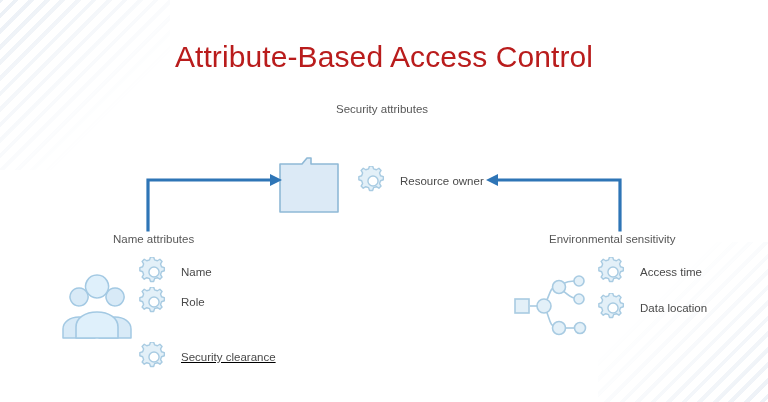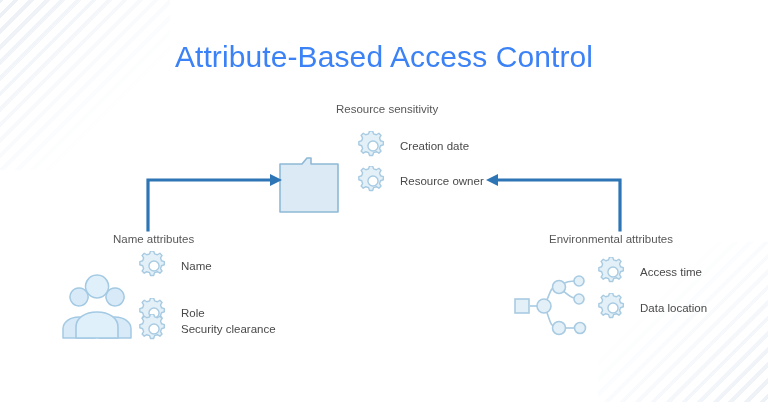--- a/index.html
+++ b/index.html
@@ -53,21 +53,21 @@
   }
   
   #page-title {
     position: absolute;
     top: 40px;
     left: 0;
     width: 768px;
     text-align: center;
     font-size: 30px;
     font-weight: 400;
-    color: #3b82f6;
+    color: #b91c1c;
     letter-spacing: 0.1px;
   }
   
   .group-heading {
     position: absolute;
     font-size: 11.5px;
     color: #575757;
     white-space: nowrap;
   }
   #heading-resource { top: 103px; left: 336px; }
@@ -91,23 +91,23 @@
     margin-left: 12px;
     font-size: 11.5px;
     color: #494949;
     white-space: nowrap;
   }
   
   #res-row-0 { top: 129px; left: 358px; }
   #res-row-1 { top: 164px; left: 358px; }
   #res-row-2 { top: 199px; left: 358px; }
   
-  #usr-row-0 { top: 249px; left: 139px; }
-  #usr-row-1 { top: 296px; left: 139px; text-align: right; }
-  #usr-row-2 { top: 312px; left: 139px; }
+  #usr-row-0 { top: 255px; left: 139px; }
+  #usr-row-1 { top: 285px; left: 139px; text-align: right; }
+  #usr-row-2 { top: 340px; left: 139px; text-decoration: underline; }
   
   #env-row-0 { top: 255px; left: 598px; }
   #env-row-1 { top: 291px; left: 598px; }
   #env-row-2 { top: 328px; left: 598px; }
 
   
   #folder-icon {
     position: absolute;
     top: 155px;
     left: 278px;
@@ -149,33 +149,26 @@
 </head>
 <body>
 
 <div id="stage">
 
   <div class="stripes stripes-tl"></div>
   <div class="stripes stripes-br"></div>
 
   <div id="page-title">Attribute-Based Access Control</div>
 
-  <div class="group-heading" id="heading-resource">Resource sensitivity</div>
+  <div class="group-heading" id="heading-resource">Security attributes</div>
 
   <svg id="folder-icon" viewBox="0 0 62 60">
     <path d="M2 9 H24 L29 3 H33 L33 9 H60 V57 H2 Z" fill="#dceaf6" stroke="#8fb9d6" stroke-width="1.6" stroke-linejoin="round"></path>
   </svg>
 
-  <div class="attr-row" id="res-row-0">
-    <svg class="gear" viewBox="0 0 32 32">
-      <path d="M16 2.6 l3.0 1.0 2.7-1.6 2.3 2.3 -1.6 2.7 1.0 3.0 3.0 1.0 v3.3 l-3.0 1.0 -1.0 3.0 1.6 2.7 -2.3 2.3 -2.7-1.6 -3.0 1.0 -1.0 3.0 h-3.3 l-1.0-3.0 -3.0-1.0 -2.7 1.6 -2.3-2.3 1.6-2.7 -1.0-3.0 -3.0-1.0 v-3.3 l3.0-1.0 1.0-3.0 -1.6-2.7 2.3-2.3 2.7 1.6 3.0-1.0 1.0-3.0 h3.3 z" transform="translate(0.6,0.4)" fill="#e3f0f8" stroke="#a8cbe2" stroke-width="1.5" stroke-linejoin="round"></path>
-      <circle cx="16" cy="16" r="5.4" fill="#ffffff" stroke="#a8cbe2" stroke-width="1.5"></circle>
-    </svg>
-    <span class="attr-label">Creation date</span>
-  </div>
 
   <div class="attr-row" id="res-row-1">
     <svg class="gear" viewBox="0 0 32 32">
       <path d="M16 2.6 l3.0 1.0 2.7-1.6 2.3 2.3 -1.6 2.7 1.0 3.0 3.0 1.0 v3.3 l-3.0 1.0 -1.0 3.0 1.6 2.7 -2.3 2.3 -2.7-1.6 -3.0 1.0 -1.0 3.0 h-3.3 l-1.0-3.0 -3.0-1.0 -2.7 1.6 -2.3-2.3 1.6-2.7 -1.0-3.0 -3.0-1.0 v-3.3 l3.0-1.0 1.0-3.0 -1.6-2.7 2.3-2.3 2.7 1.6 3.0-1.0 1.0-3.0 h3.3 z" transform="translate(0.6,0.4)" fill="#e3f0f8" stroke="#a8cbe2" stroke-width="1.5" stroke-linejoin="round"></path>
       <circle cx="16" cy="16" r="5.4" fill="#ffffff" stroke="#a8cbe2" stroke-width="1.5"></circle>
     </svg>
     <span class="attr-label">Resource owner</span>
   </div>
 
 
@@ -207,21 +200,21 @@
   </div>
 
   <div class="attr-row" id="usr-row-2">
     <svg class="gear" viewBox="0 0 32 32">
       <path d="M16 2.6 l3.0 1.0 2.7-1.6 2.3 2.3 -1.6 2.7 1.0 3.0 3.0 1.0 v3.3 l-3.0 1.0 -1.0 3.0 1.6 2.7 -2.3 2.3 -2.7-1.6 -3.0 1.0 -1.0 3.0 h-3.3 l-1.0-3.0 -3.0-1.0 -2.7 1.6 -2.3-2.3 1.6-2.7 -1.0-3.0 -3.0-1.0 v-3.3 l3.0-1.0 1.0-3.0 -1.6-2.7 2.3-2.3 2.7 1.6 3.0-1.0 1.0-3.0 h3.3 z" transform="translate(0.6,0.4)" fill="#e3f0f8" stroke="#a8cbe2" stroke-width="1.5" stroke-linejoin="round"></path>
       <circle cx="16" cy="16" r="5.4" fill="#ffffff" stroke="#a8cbe2" stroke-width="1.5"></circle>
     </svg>
     <span class="attr-label">Security clearance</span>
   </div>
 
-  <div class="group-heading" id="heading-env">Environmental attributes</div>
+  <div class="group-heading" id="heading-env">Environmental sensitivity</div>
 
   <svg id="network-icon" viewBox="0 0 82 68">
     <g fill="none" stroke="#a8cbe2" stroke-width="1.6">
       <path d="M18 34 H27"></path>
       <path d="M34 30 C38 22 38 16 44 14"></path>
       <path d="M34 38 C38 48 38 54 44 56"></path>
       <path d="M50 12 C56 9 58 9 62 9"></path>
       <path d="M50 18 C56 23 58 25 62 26"></path>
       <path d="M50 56 H62"></path>
     </g>

